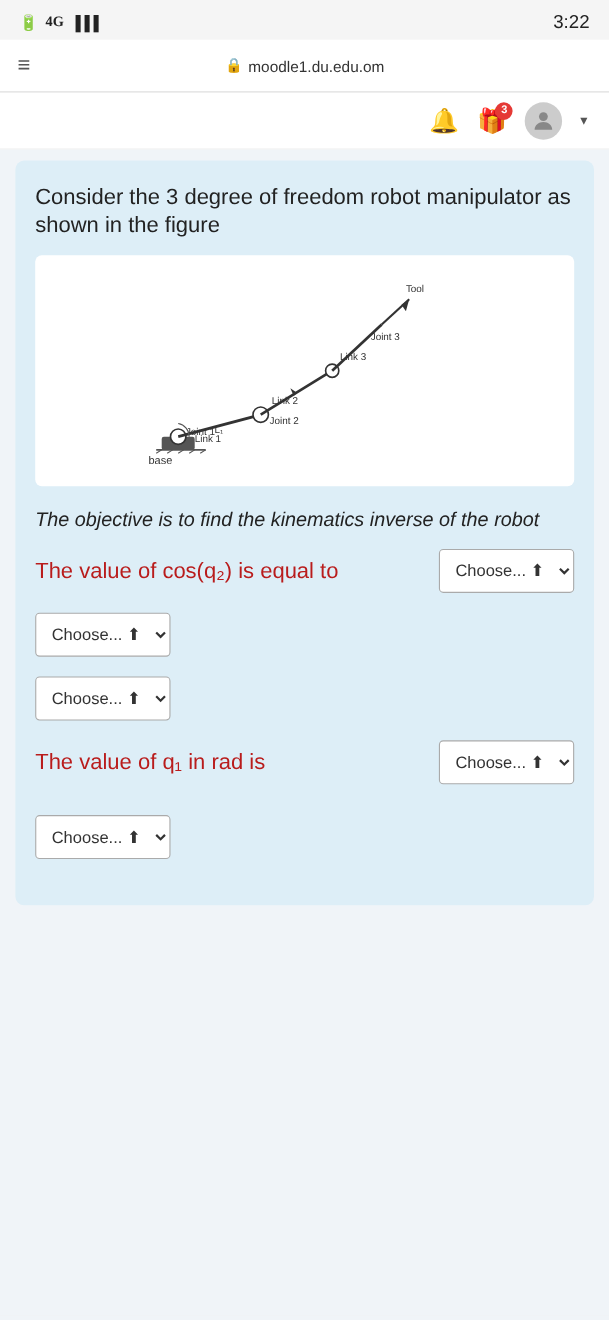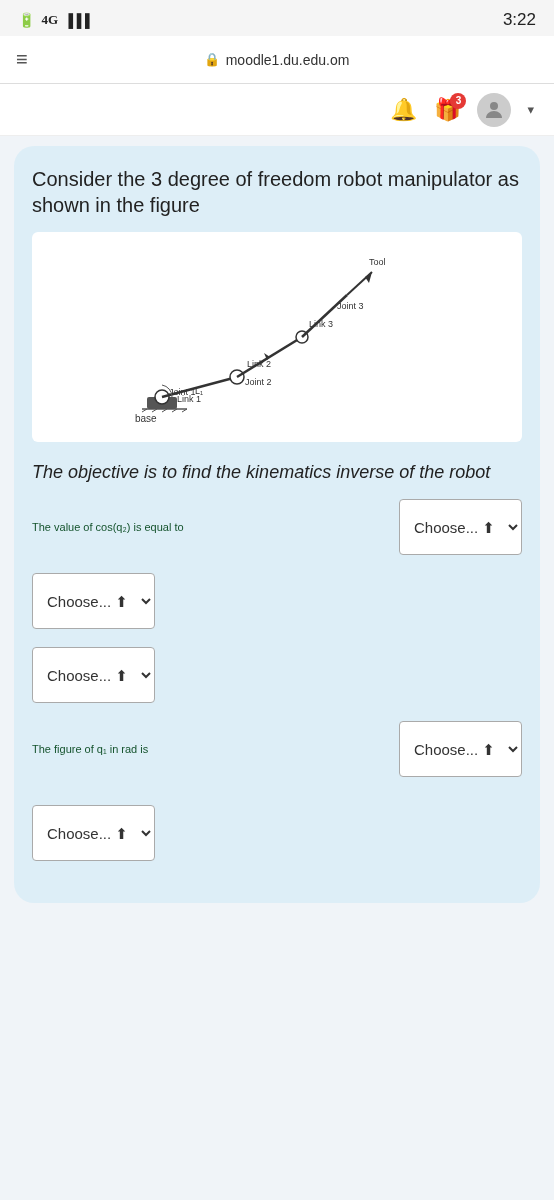--- a/index.html
+++ b/index.html
@@ -107,21 +107,21 @@
 
     
     .main-content {
       padding: 10px 14px 20px 14px;
       background: #f0f4f8;
       min-height: 1060px;
     }
 
     .card {
       background: #ddeef7;
-      border-radius: 20px;
+      border-radius: 8px;
       padding: 20px 18px 24px 18px;
     }
 
     .card-title {
       font-size: 20px;
       font-weight: 500;
       color: #222;
       line-height: 1.3;
       margin-bottom: 14px;
     }
@@ -161,28 +161,28 @@
 
     
     .question-row {
       display: flex;
       align-items: center;
       justify-content: space-between;
       margin-bottom: 18px;
       gap: 10px;
     }
     .question-text {
-      font-size: 11px;
-      color: #14532d;
+      font-size: 20px;
+      color: #b91c1c;
       line-height: 1.35;
       flex: 1;
     }
     .choose-select {
       min-width: 120px;
-      height: 56px;
+      height: 40px;
       border: 1.5px solid #aaa;
       border-radius: 4px;
       background: #fff;
       font-size: 15px;
       color: #333;
       padding: 4px 10px;
       appearance: auto;
       cursor: pointer;
       flex-shrink: 0;
     }
@@ -316,21 +316,21 @@
         <option>0.5</option>
         <option>1.0</option>
         <option>1.5</option>
         <option>2.0</option>
         <option>2.5</option>
       </select>
     </div>
 
     <div class="question-row">
       <div class="question-text">
-        The figure of q₁ in rad is
+        The value of q₁ in rad is
       </div>
       <select class="choose-select">
         <option>Choose... ⬆</option>
         <option>0.5</option>
         <option>1.0</option>
         <option>1.5</option>
         <option>2.0</option>
         <option>2.5</option>
       </select>
     </div>

